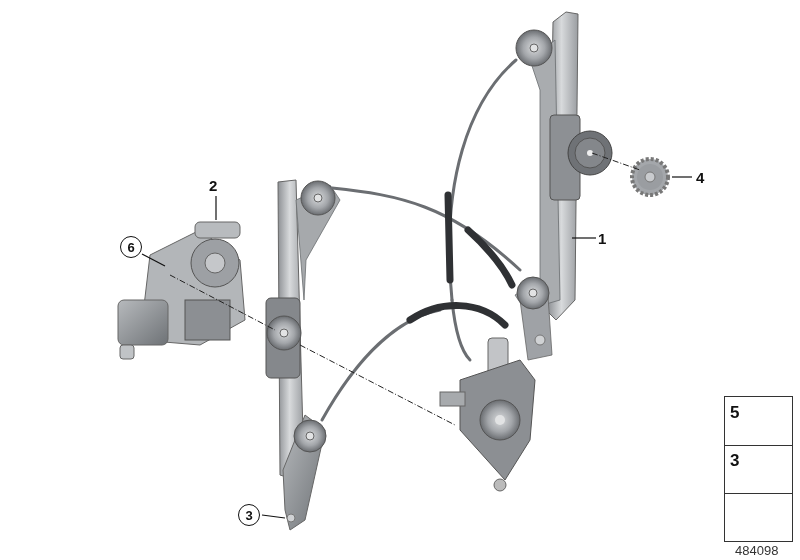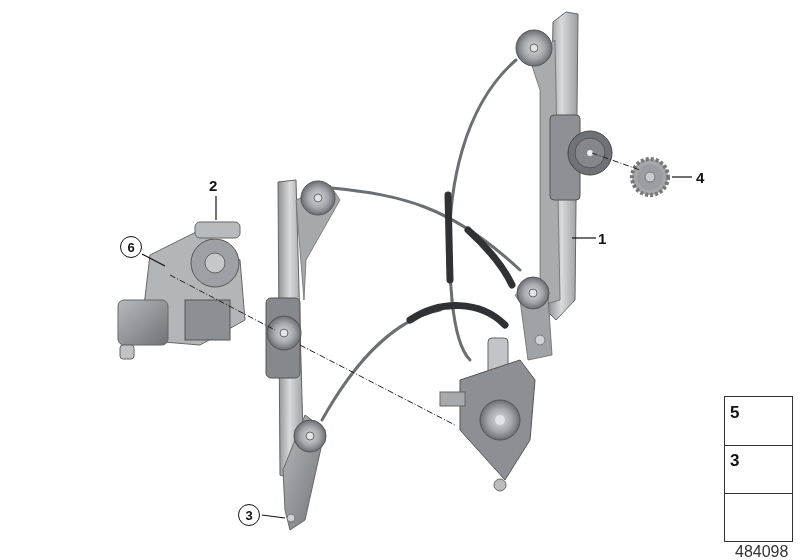--- a/index.html
+++ b/index.html
@@ -4,21 +4,21 @@
 <style>
   html,body{margin:0;padding:0;background:#ffffff;}
   body{width:800px;height:560px;position:relative;overflow:hidden;font-family:"Liberation Sans",sans-serif;}
   #diagram{position:absolute;left:0;top:0;width:800px;height:560px;}
   .callout{position:absolute;font-weight:bold;font-size:15px;color:#111;font-family:"Liberation Sans",sans-serif;line-height:1;}
   .callout.circled{width:20px;height:20px;border:1.6px solid #111;border-radius:50%;display:flex;align-items:center;justify-content:center;background:#fff;font-size:13px;}
   .legend-box{position:absolute;left:724px;top:396px;width:67px;height:144px;border:1px solid #333;background:#fff;}
   .legend-cell{position:absolute;left:0;width:67px;border-bottom:1px solid #333;}
   .legend-cell:last-child{border-bottom:none;}
   .legend-num{position:absolute;left:5px;top:6px;font-weight:bold;font-size:17px;color:#111;}
-  .catalog-id{position:absolute;left:735px;top:543px;font-size:16px;color:#333;}
+  .catalog-id{position:absolute;left:735px;top:543px;font-size:13px;color:#333;}
 </style>
 </head>
 <body>
 
 <svg id="diagram" viewBox="0 0 800 560" xmlns="http://www.w3.org/2000/svg">
   <defs>
     <linearGradient id="metal" x1="0" x2="1" y1="0" y2="0">
       <stop offset="0" stop-color="#8e9195"></stop>
       <stop offset="0.45" stop-color="#d8dadc"></stop>
       <stop offset="1" stop-color="#9a9da1"></stop>

